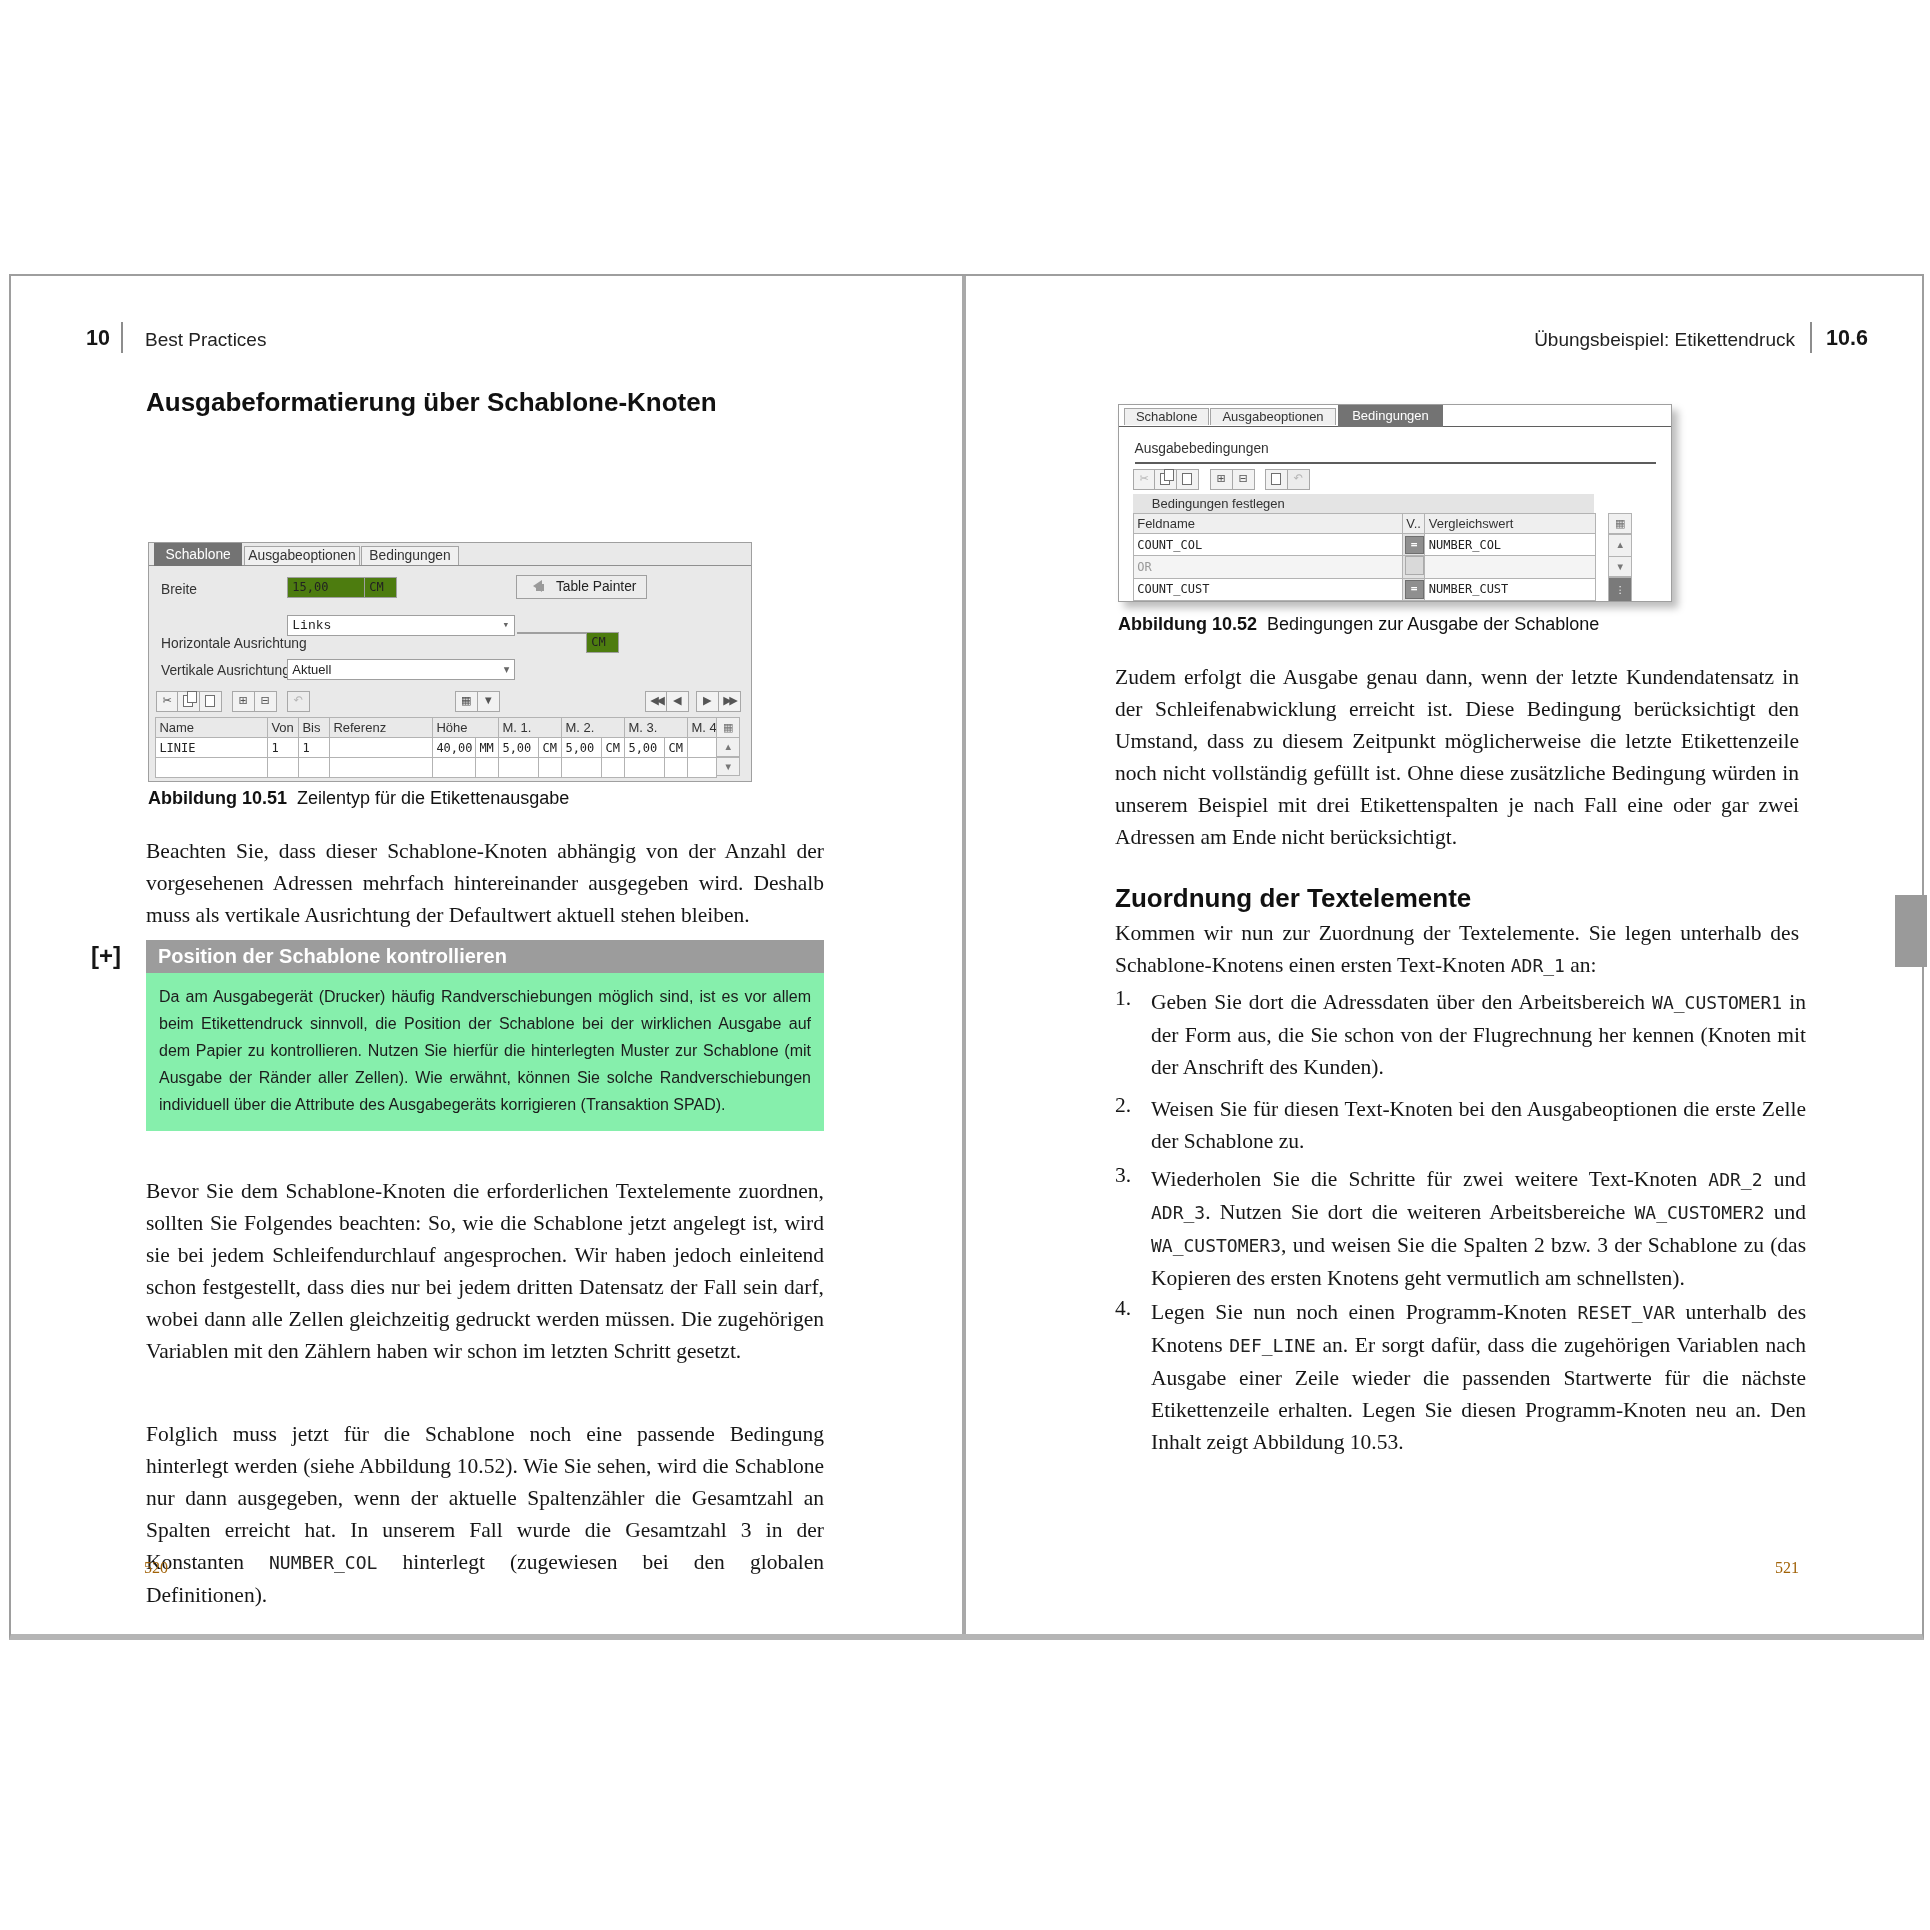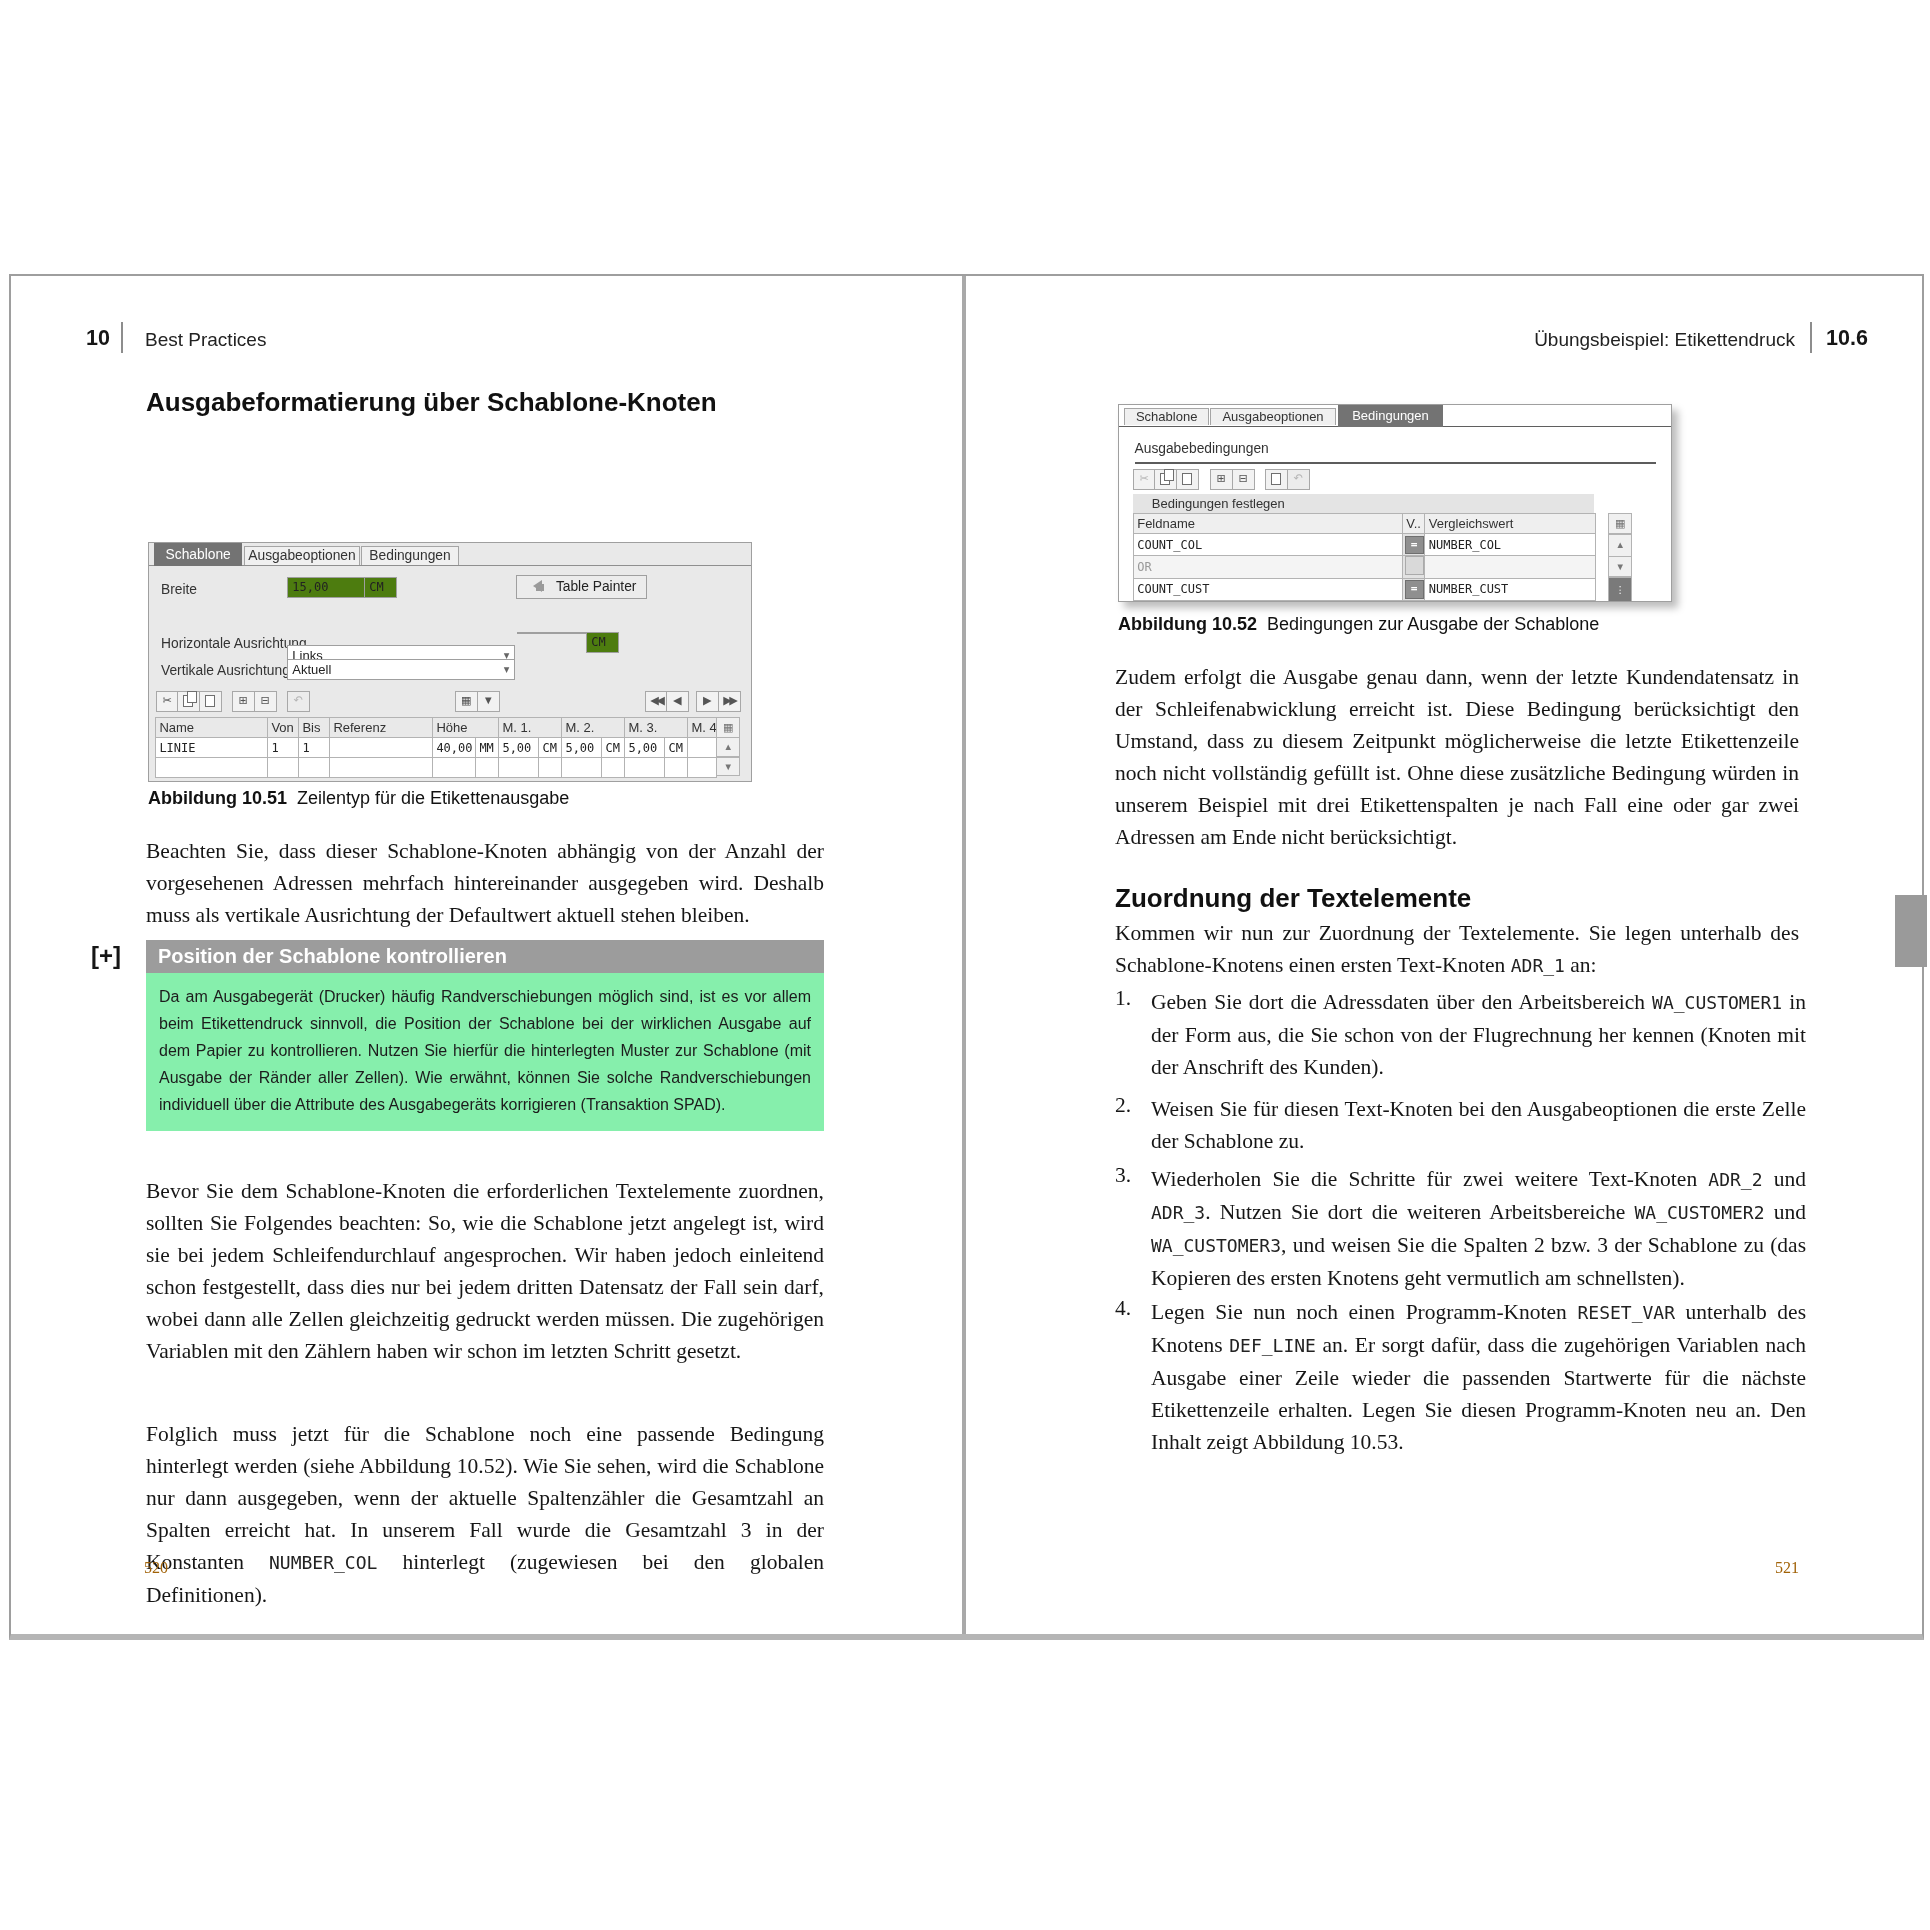--- a/index.html
+++ b/index.html
@@ -91,21 +91,21 @@
       <div class="tab" style="left:95px;width:114px;">Ausgabeoptionen</div>
       <div class="tab" style="left:212px;width:96px;">Bedingungen</div>
     </div>
     <div class="abs" style="left:12px;top:39px;">Breite</div>
     <div class="abs inp" style="left:138px;top:34px;width:71px;">15,00</div>
     <div class="abs inp" style="left:215px;top:34px;width:22.4px;">CM</div>
     <div class="abs btn" style="left:367px;top:32px;width:129px;height:22.4px;line-height:22.4px;">
       <span class="tp-arrow"><span class="tri"></span><span class="bar"></span></span><span>Table Painter</span>
     </div>
     <div class="abs" style="left:12px;top:93px;">Horizontale Ausrichtung</div>
-    <div class="abs sel" style="left:138px;top:102px;width:217px;"><span>Links</span><span class="chev">▾</span></div>
+    <div class="abs sel" style="left:138px;top:72px;width:217px;font-family:Liberation Mono, monospace;"><span>Links</span><span class="chev">▾</span></div>
     <div class="abs inp" style="left:368px;top:89px;width:59px;"></div>
     <div class="abs inp" style="left:437px;top:89px;width:22.4px;">CM</div>
     <div class="abs" style="left:12px;top:120px;">Vertikale Ausrichtung</div>
     <div class="abs sel" style="left:138px;top:116px;width:217px;"><span>Aktuell</span><span class="chev">▾</span></div>
 
     <div class="tbtn" style="left:6.9px;top:148px;">✂</div>
     <div class="tbtn" style="left:28px;top:148px;"><span class="icon-doc double"></span></div>
     <div class="tbtn" style="left:50px;top:148px;"><span class="icon-doc"></span></div>
     <div class="tbtn" style="left:83px;top:148px;">⊞</div>
     <div class="tbtn" style="left:105px;top:148px;">⊟</div>

